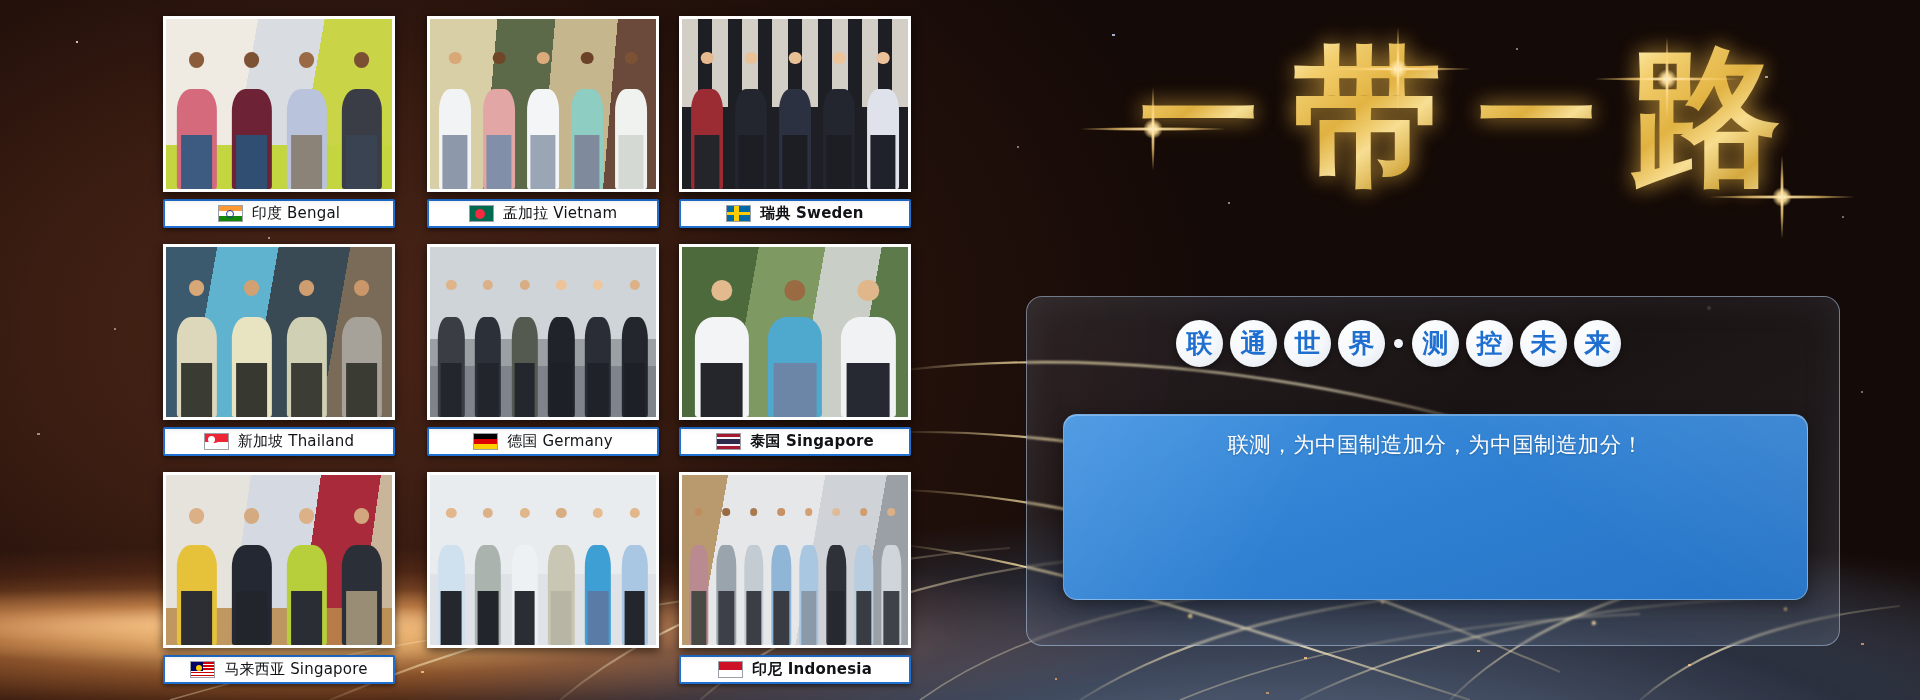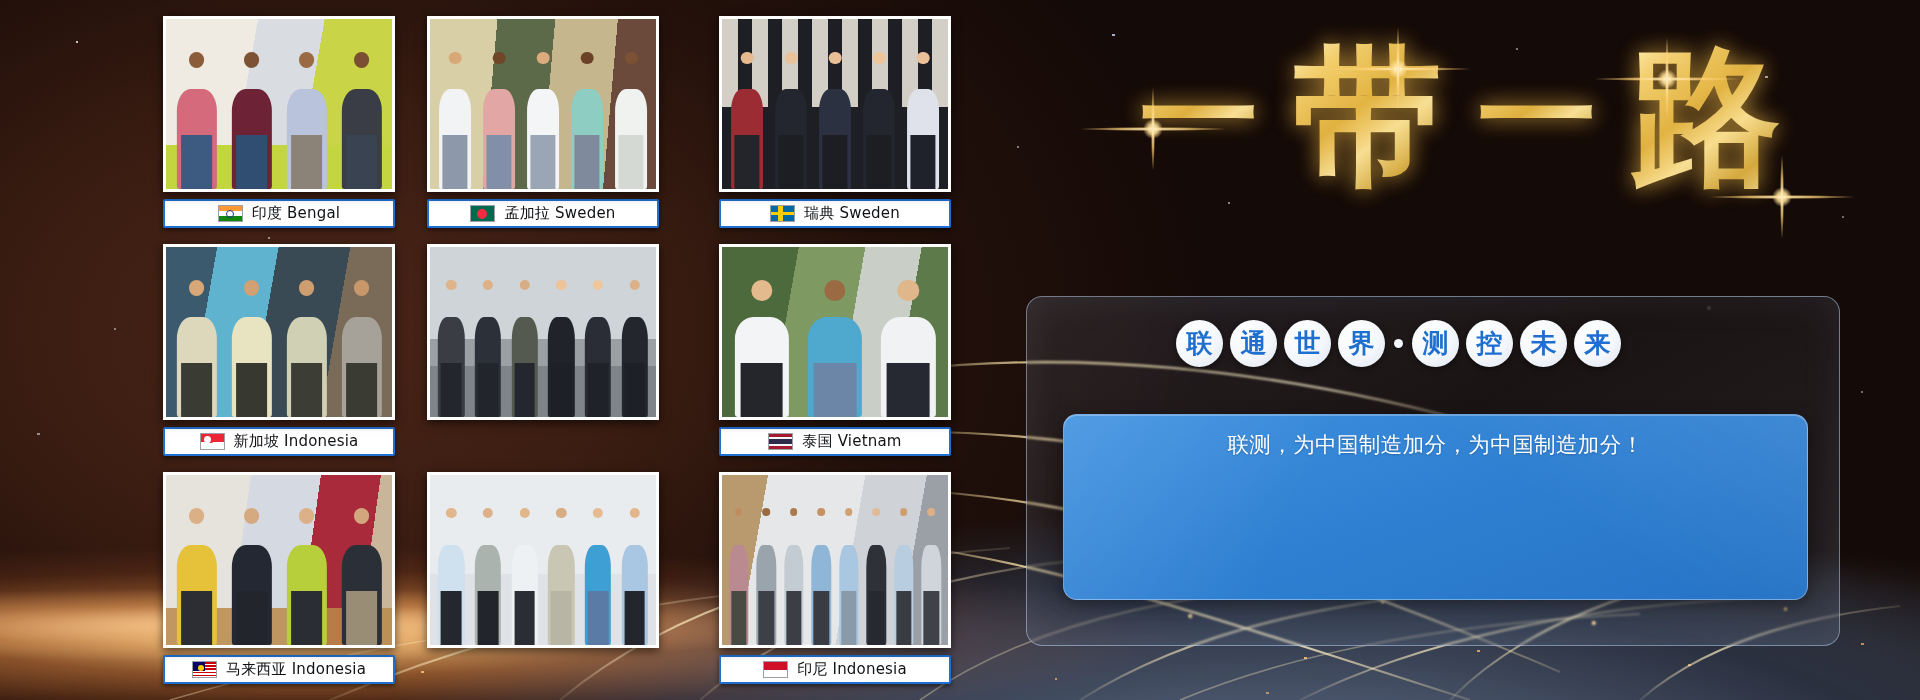--- a/index.html
+++ b/index.html
@@ -88,21 +88,21 @@
 
   
   .grid {
     position: absolute;
     left: 163px; top: 16px;
     width: 760px; height: 668px;
   }
   .cell { position: absolute; width: 232px; }
   .cell.c0 { left: 0px; }
   .cell.c1 { left: 264px; }
-  .cell.c2 { left: 556px; }
+  .cell.c2 { left: 516px; font-weight: bold; }
   .cell.r0 { top: 0px; }
   .cell.r1 { top: 228px; }
   .cell.r2 { top: 456px; }
 
   .photo {
     width: 232px; height: 176px;
     border: 3px solid #ffffff;
     box-shadow: 0 3px 9px rgba(0,0,0,.62);
     overflow: hidden;
     position: relative;
@@ -386,21 +386,21 @@
             <div class="fig">
                 <div class="head" style="background:#7b5334"></div>
                 <div class="body" style="background:#eff2ee"></div>
                 <div class="legs" style="background:#d5d9d4"></div>
               </div>
           </div>
         </div>
       </div>
       <div class="label">
         <span class="flag f-bengal"></span>
-        <span class="lbl-text">孟加拉 Sweden</span>
+        <span class="lbl-text">孟加拉 Vietnam</span>
       </div>
     </div>
 
     <div class="cell r0 c2">
       <div class="photo">
         <div class="inner">
           <div class="ph-wall" style="background:#1d1f24;"></div>
           <div class="ph-wall" style="background-image:repeating-linear-gradient(90deg,#e7e2d8 0 16px,#1d1f24 16px 30px);background-size:100% 52%;background-repeat:no-repeat;opacity:.9;"></div>
           <div class="figs">
             <div class="fig">
@@ -460,21 +460,21 @@
             <div class="fig">
                 <div class="head" style="background:#c9976a"></div>
                 <div class="body" style="background:#a7a299"></div>
                 <div class="legs" style="background:#3a3b33"></div>
               </div>
           </div>
         </div>
       </div>
       <div class="label">
         <span class="flag f-singapore"></span>
-        <span class="lbl-text">新加坡 Indonesia</span>
+        <span class="lbl-text">新加坡 Thailand</span>
       </div>
     </div>
 
     <div class="cell r1 c1">
       <div class="photo">
         <div class="inner">
           <div class="ph-wall" style="background:linear-gradient(#cfd4d8 0 54%,#9aa0a4 54% 70%,#7e848a 70% 100%);"></div>
           <div class="figs">
             <div class="fig">
                 <div class="head" style="background:#e0b48a"></div>
@@ -502,20 +502,24 @@
                 <div class="legs" style="background:#1f2228"></div>
               </div>
             <div class="fig">
                 <div class="head" style="background:#dcb187"></div>
                 <div class="body" style="background:#23262d"></div>
                 <div class="legs" style="background:#1d2026"></div>
               </div>
           </div>
         </div>
       </div>
+      <div class="label">
+        <span class="flag f-germany"></span>
+        <span class="lbl-text">德国 Germany</span>
+      </div>
     </div>
 
     <div class="cell r1 c2">
       <div class="photo">
         <div class="inner">
           <div class="ph-wall" style="background:linear-gradient(100deg,#4d6a3c 0 30%,#7e9a62 30% 56%,#c9cfc6 56% 78%,#5d7a4b 78% 100%);"></div>
           <div class="figs">
             <div class="fig">
                 <div class="head" style="background:#e3b98e"></div>
                 <div class="body" style="background:#f3f4f6"></div>
@@ -529,21 +533,21 @@
             <div class="fig">
                 <div class="head" style="background:#e0b68b"></div>
                 <div class="body" style="background:#f1f2f4"></div>
                 <div class="legs" style="background:#262931"></div>
               </div>
           </div>
         </div>
       </div>
       <div class="label">
         <span class="flag f-thailand"></span>
-        <span class="lbl-text">泰国 Vietnam</span>
+        <span class="lbl-text">泰国 Singapore</span>
       </div>
     </div>
 
     <div class="cell r2 c0">
       <div class="photo">
         <div class="inner">
           <div class="ph-wall" style="background:linear-gradient(98deg,#e6e2dc 0 34%,#d5d9e2 34% 62%,#a82a3b 62% 86%,#c9b69a 86% 100%);"></div>
           <div class="ph-wall" style="background:linear-gradient(0deg,#b98a4a 0 22%,rgba(0,0,0,0) 22%);opacity:.85;"></div>
           <div class="figs">
             <div class="fig">
@@ -564,21 +568,21 @@
             <div class="fig">
                 <div class="head" style="background:#d3a77d"></div>
                 <div class="body" style="background:#2b2f38"></div>
                 <div class="legs" style="background:#9a8d76"></div>
               </div>
           </div>
         </div>
       </div>
       <div class="label">
         <span class="flag f-malaysia"></span>
-        <span class="lbl-text">马来西亚 Indonesia</span>
+        <span class="lbl-text">马来西亚 Singapore</span>
       </div>
     </div>
 
     <div class="cell r2 c1">
       <div class="photo">
         <div class="inner">
           <div class="ph-wall" style="background:linear-gradient(#e9ecef 0 58%,#dfe3e7 58% 100%);"></div>
           <div class="figs">
             <div class="fig">
                 <div class="head" style="background:#e3b78c"></div>

